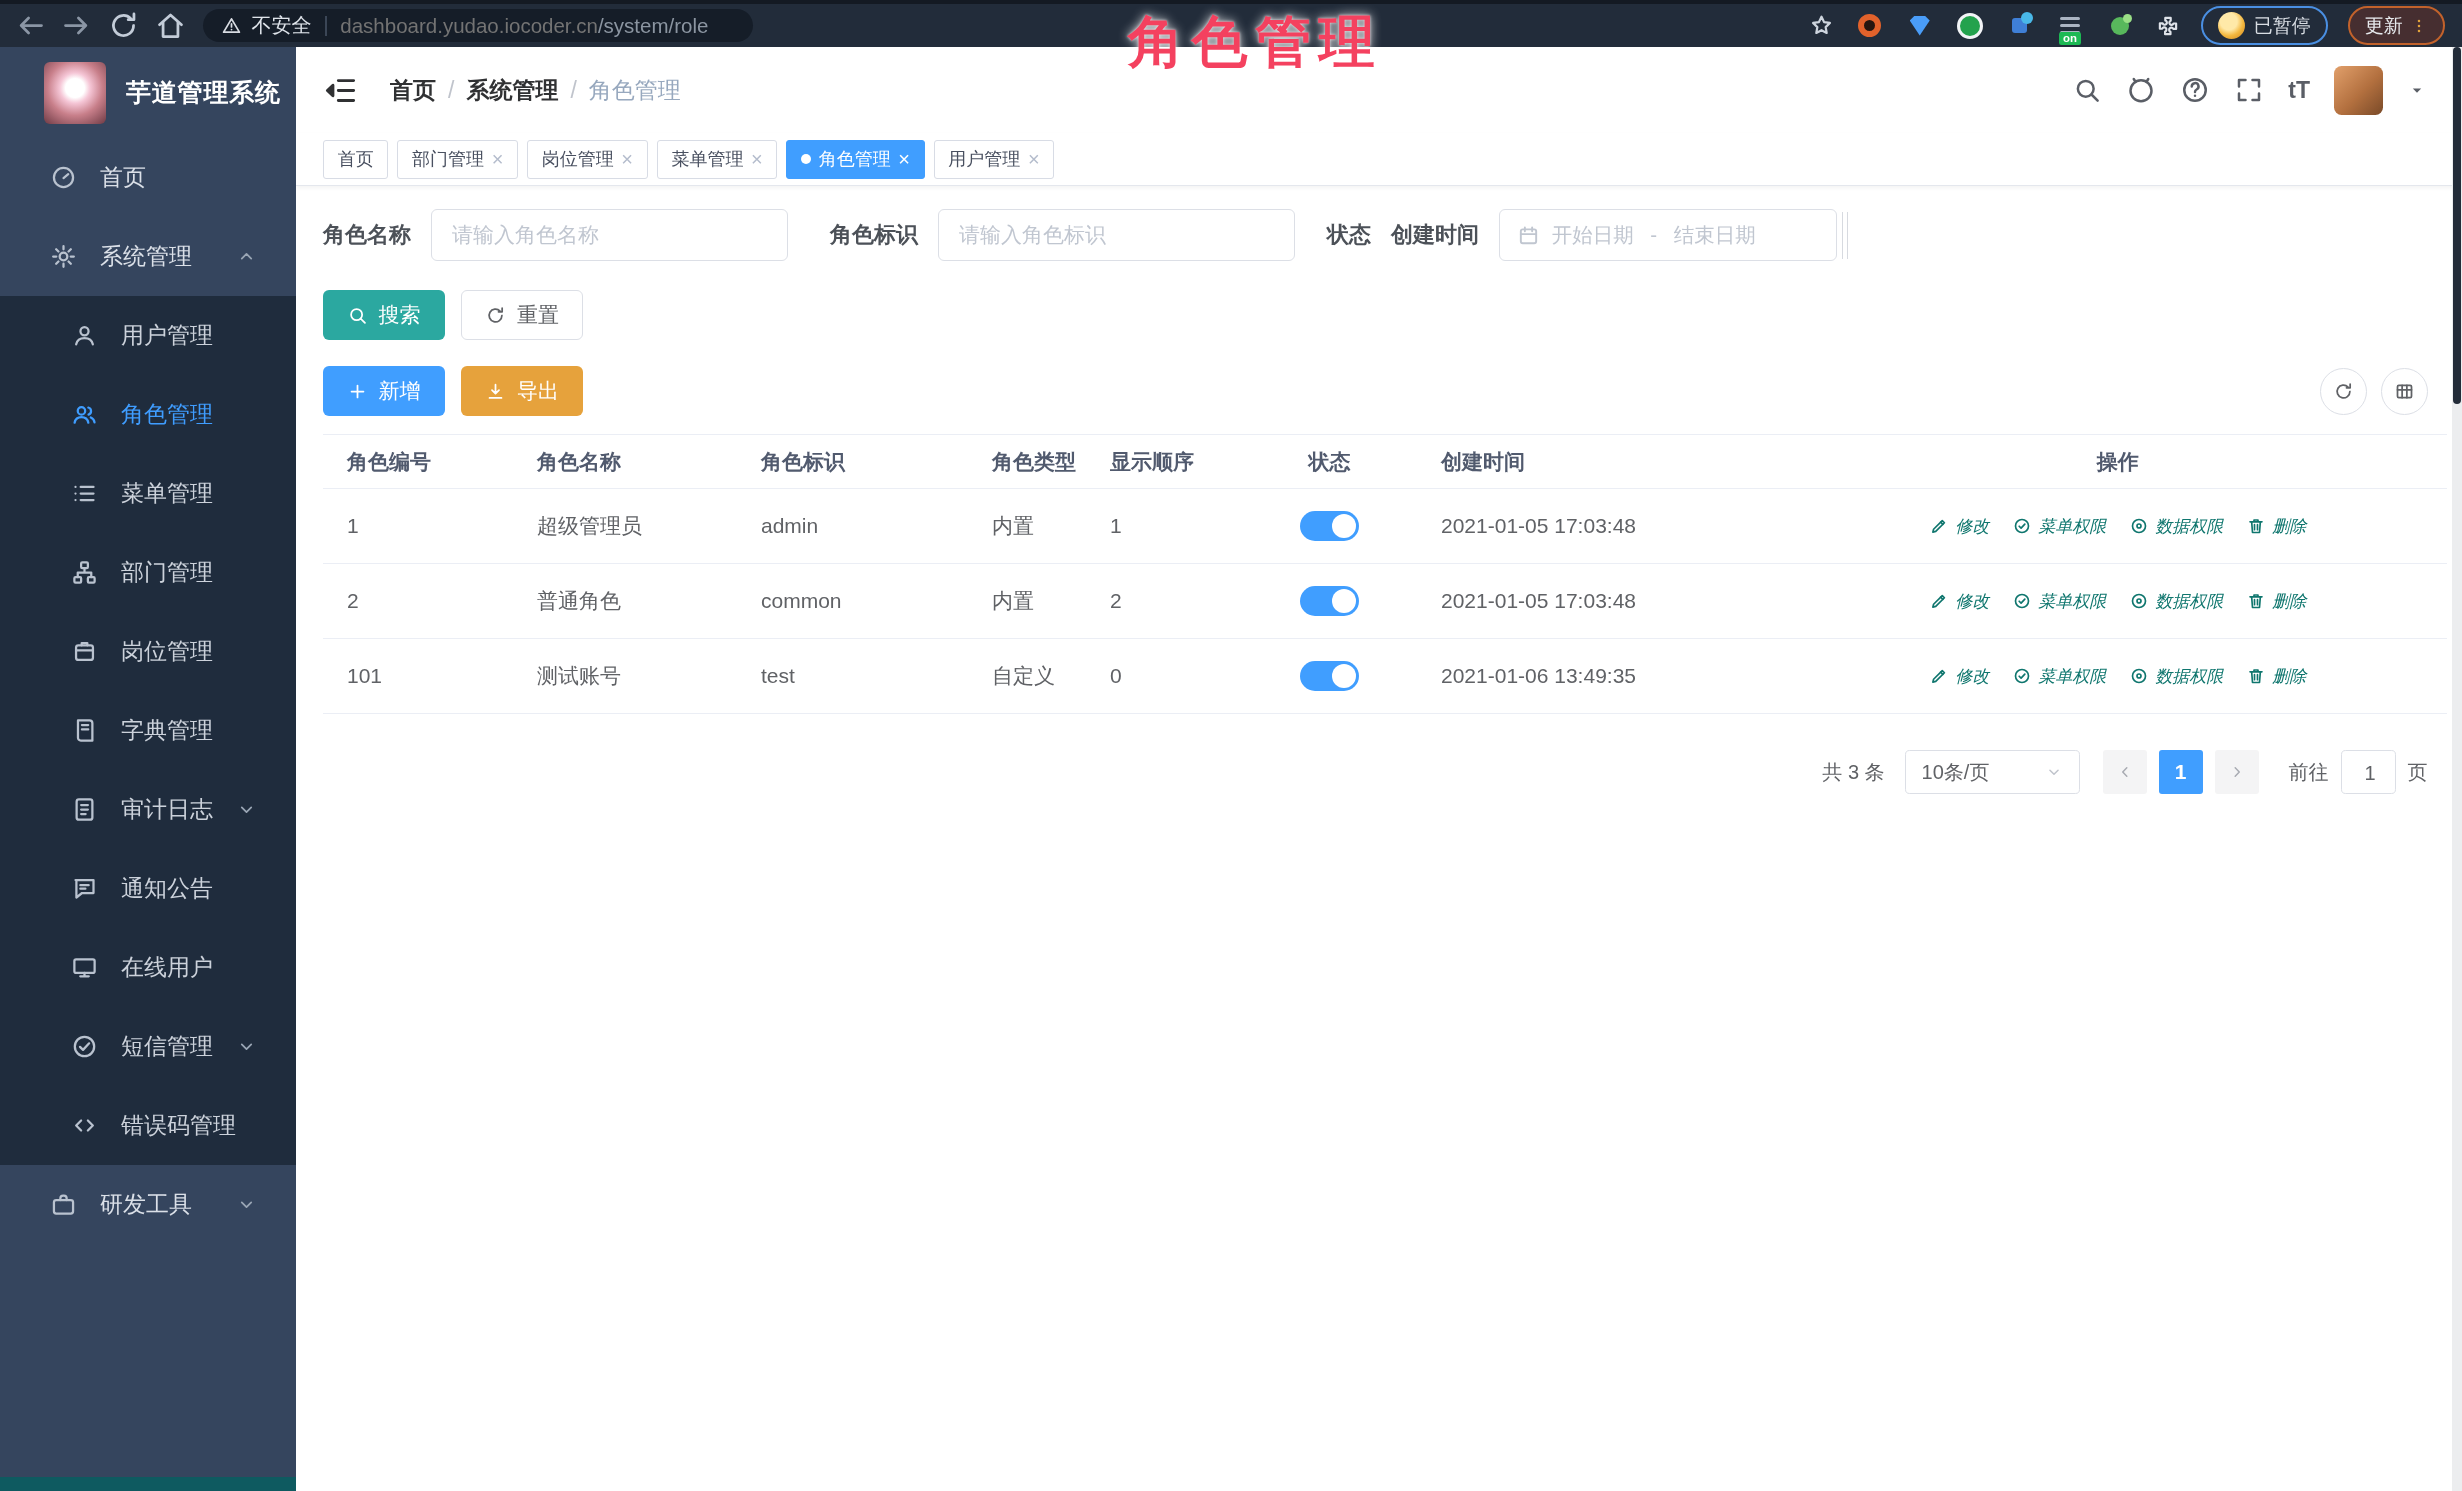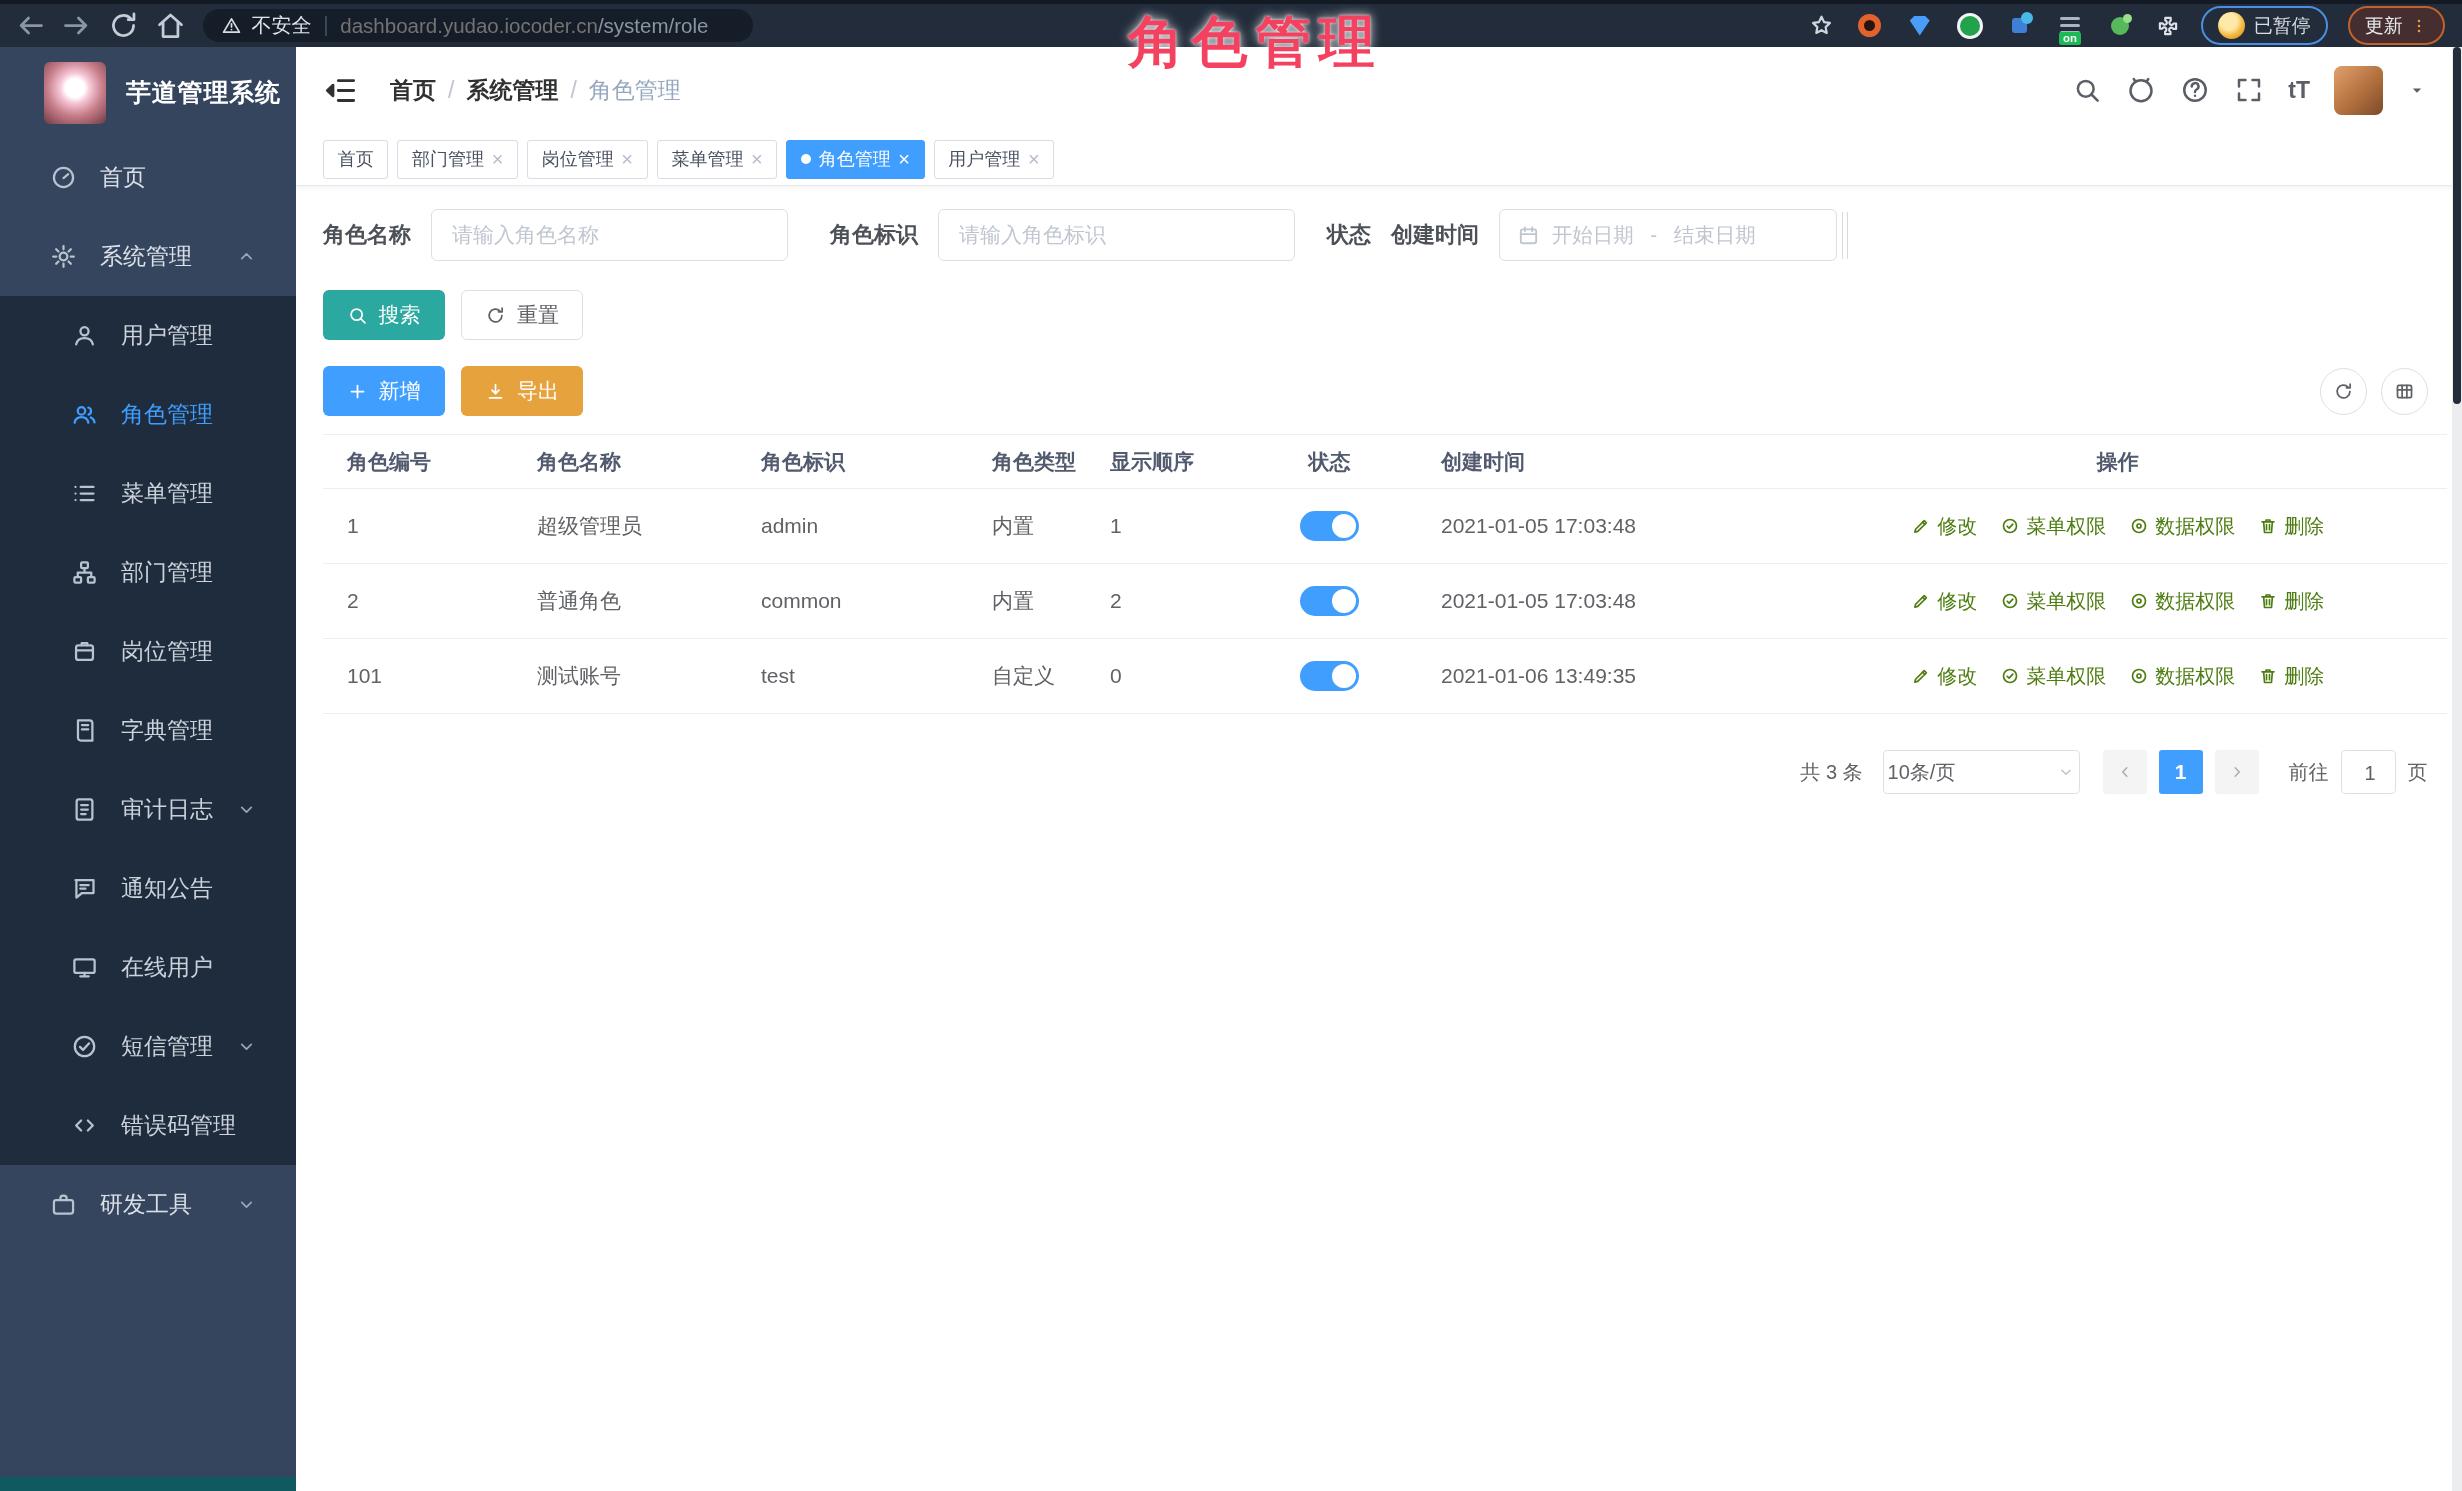--- a/index.html
+++ b/index.html
@@ -110,27 +110,27 @@
   .table{margin-right:4px;}
   .trow{display:grid;grid-template-columns:190px 224px 231px 118px 156px 175px 372px 1fr;align-items:center;border-bottom:1.5px solid #ebeef5;}
   .trow.head{border-top:1.5px solid #ebeef5;height:53px;}
   .trow.body{height:74px;}
   .tc{padding-left:24px;font-size:21px;color:#606266;box-sizing:border-box;}
   .head .tc{font-weight:700;color:#515a6e;}
   .tc.center{padding-left:0;text-align:center;display:flex;justify-content:center;align-items:center;}
   .switch{position:relative;width:59px;height:30px;border-radius:15px;background:#409EFF;display:inline-block;cursor:pointer;}
   .switch .knob{position:absolute;top:3px;right:3px;width:24px;height:24px;border-radius:50%;background:#fff;}
   .actions{display:flex;gap:23px;justify-content:center;width:100%;}
-  .action-link{display:inline-flex;align-items:center;gap:6px;color:#4d7c0f;font-size:20px;cursor:pointer;white-space:nowrap;}
+  .action-link{display:inline-flex;align-items:center;gap:6px;color:#0f766e;font-size:17px;cursor:pointer;white-space:nowrap;font-style:italic;}
   .action-link .ai{width:20px;height:20px;}
 
   
   .pagination{display:flex;align-items:center;justify-content:flex-end;margin:36px 23px 0 0;font-size:20px;color:#606266;}
   .pg-total{margin-right:20px;}
-  .pg-size{display:flex;align-items:center;justify-content:space-between;width:197px;height:44px;border:1.5px solid #dcdfe6;border-radius:4.6px;padding:0 4px;box-sizing:border-box;cursor:pointer;margin-right:23px;}
+  .pg-size{display:flex;align-items:center;justify-content:space-between;width:175px;height:44px;border:1.5px solid #dcdfe6;border-radius:4.6px;padding:0 16px;box-sizing:border-box;cursor:pointer;margin-right:23px;}
   .pg-size .sel-chev{width:18px;height:18px;}
   .pg-btn{width:44px;height:44px;border-radius:3px;background:#f4f4f5;display:flex;align-items:center;justify-content:center;color:#a8abb2;cursor:pointer;}
   .pg-btn .ci{width:18px;height:18px;}
   .pg-page{width:44px;height:44px;border-radius:3px;background:#409EFF;color:#fff;font-weight:700;font-size:21px;display:flex;align-items:center;justify-content:center;margin:0 12px;cursor:pointer;}
   .pg-next{margin-right:30px;}
   .pg-goto-label{margin-right:12px;}
   .pg-goto{width:55px;height:44px;border:1.5px solid #dcdfe6;border-radius:4.6px;box-sizing:border-box;margin-right:12px;}
   .pg-goto input{width:100%;height:100%;border:none;outline:none;text-align:center;font-size:20px;color:#606266;background:transparent;font-family:inherit;}
 
   

